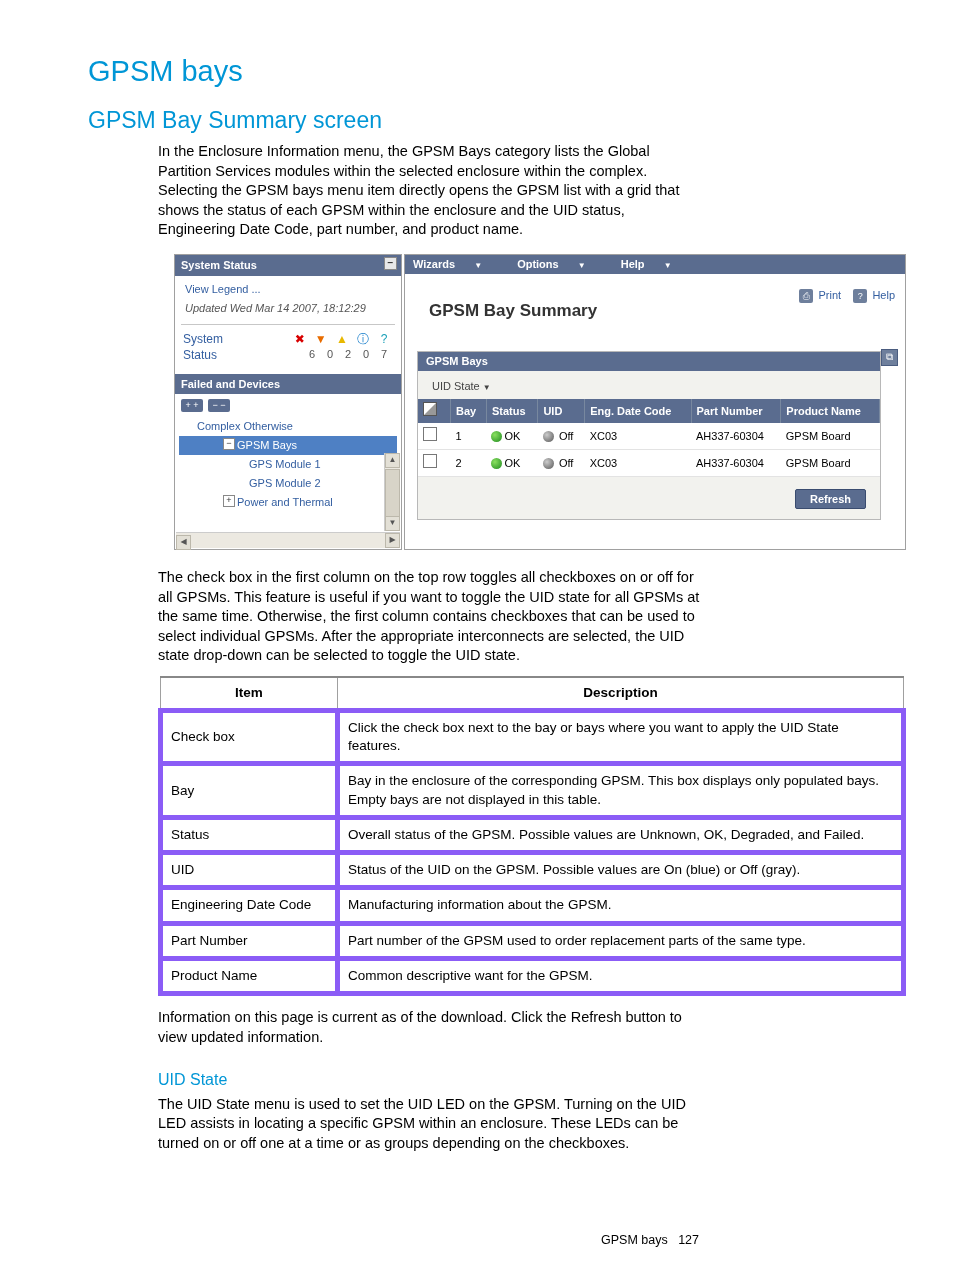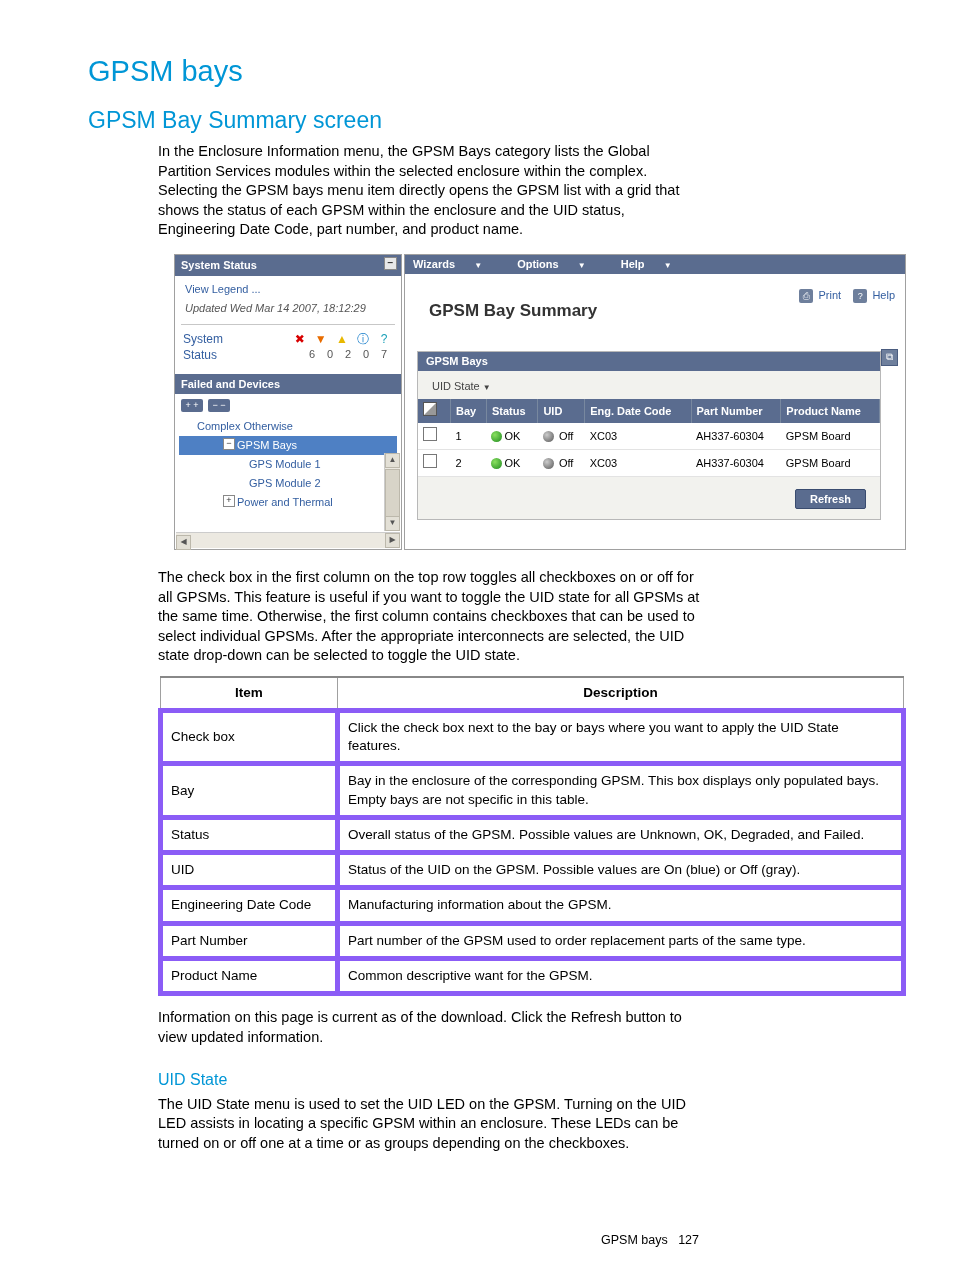--- a/index.html
+++ b/index.html
@@ -444,21 +444,21 @@
         <tr>
       <th style="width:160px;">Item</th>
       <th>Description</th>
     </tr>
     <tr>
           <td>Check box</td>
           <td>Click the check box next to the bay or bays where you want to apply the UID State features.</td>
         </tr>
     <tr>
           <td>Bay</td>
-          <td>Bay in the enclosure of the corresponding GPSM. This box displays only populated bays. Empty bays are not specific in this table.</td>
+          <td>Bay in the enclosure of the corresponding GPSM. This box displays only populated bays. Empty bays are not displayed in this table.</td>
         </tr>
     <tr>
           <td>Status</td>
           <td>Overall status of the GPSM. Possible values are Unknown, OK, Degraded, and Failed.</td>
         </tr>
     <tr>
           <td>UID</td>
           <td>Status of the UID on the GPSM. Possible values are On (blue) or Off (gray).</td>
         </tr>
     <tr>

